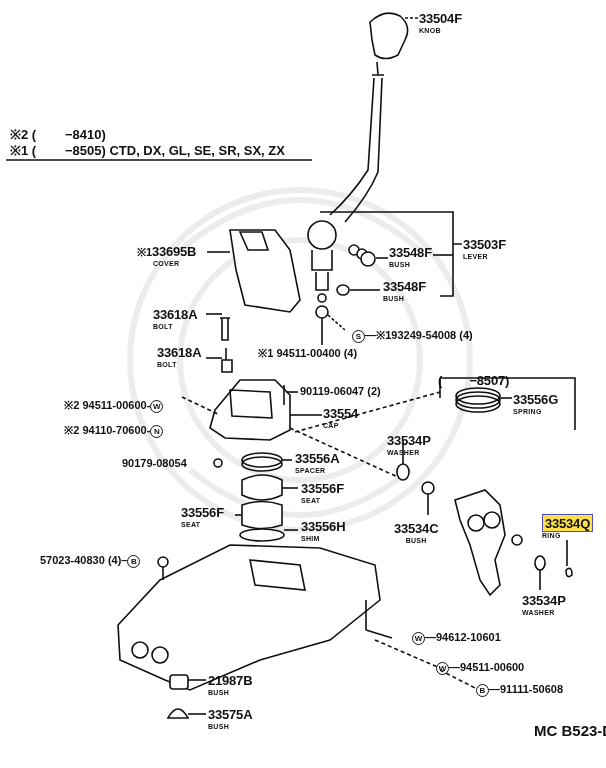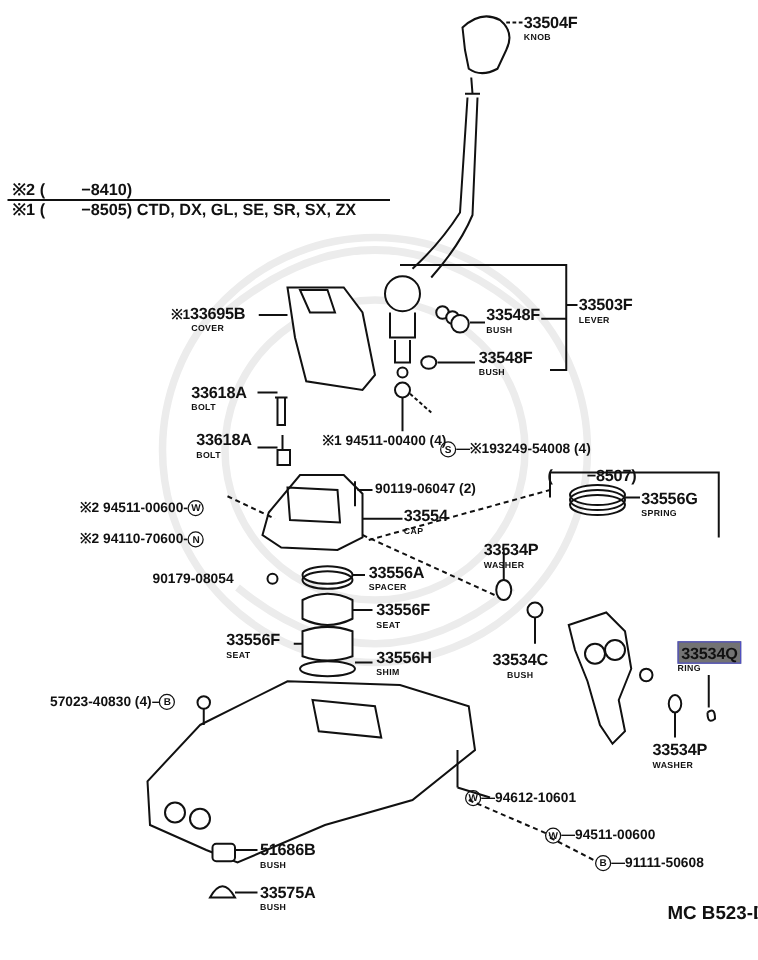--- a/index.html
+++ b/index.html
@@ -4,22 +4,22 @@
   <style>
     html, body { margin: 0; padding: 0; background: #ffffff; }
     body { width: 606px; height: 768px; position: relative; overflow: hidden;
            font-family: "Liberation Sans", sans-serif; color: #111; }
     svg.diagram { position: absolute; left: 0; top: 0; }
     .lbl { position: absolute; white-space: nowrap; line-height: 1; }
     .pn { font-weight: bold; font-size: 13px; letter-spacing: -0.2px; margin-top: 12px; }
     .nm { font-weight: bold; font-size: 7px; letter-spacing: 0.3px; display: block; margin-top: 1px; }
     .fn { font-weight: bold; font-size: 11px; }
     .code { font-weight: bold; font-size: 15px; }
-    .hdr { font-weight: bold; font-size: 13px; margin-top: 17px; }
-    .hilite { background: #737373; border: 1px solid #5050c0; padding: 1px 2px 0 2px; }
+    .hdr { font-weight: bold; font-size: 13px; }
+    .hilite { background: #fde047; border: 1px solid #5050c0; padding: 1px 2px 0 2px; }
     .circ { display: inline-block; width: 11px; height: 11px; border: 1.5px solid #111; border-radius: 50%;
             font-size: 8px; font-weight: bold; text-align: center; line-height: 11px; vertical-align: middle; }
   </style>
 </head>
 <body>
 
 <svg class="diagram" width="606" height="768" viewBox="0 0 606 768">
 
   <g stroke="#ececec" stroke-width="6" fill="none">
     <circle cx="300" cy="360" r="170"></circle>
@@ -163,21 +163,21 @@
 <div class="lbl" style="left:157px;top:344px;">
   <span class="pn">33618A</span>
   <span class="nm">BOLT</span>
 </div>
 
 <div class="lbl fn" style="left:258px;top:348px;text-align:center;">
   <span>※1</span>
   <span>94511-00400 (4)</span>
 </div>
 
-<div class="lbl fn" style="left:352px;top:330px;margin-top:23px;">
+<div class="lbl fn" style="left:352px;top:330px;">
   <span class="circ">S</span>—<span>※1</span><span>93249-54008 (4)</span>
 </div>
 
 <div class="lbl fn" style="left:300px;top:386px;">
   <span>90119-06047 (2)</span>
 </div>
 
 <div class="lbl" style="left:323px;top:405px;">
   <span class="pn">33554</span>
   <span class="nm">CAP</span>
@@ -241,34 +241,34 @@
 
 <div class="lbl" style="left:522px;top:592px;">
   <span class="pn">33534P</span>
   <span class="nm">WASHER</span>
 </div>
 
 <div class="lbl fn" style="left:40px;top:555px;">
   <span>57023-40830 (4)</span>–<span class="circ">B</span>
 </div>
 
-<div class="lbl fn" style="left:372px;top:632px;">
+<div class="lbl fn" style="left:412px;top:632px;">
   <span class="circ">W</span>—<span>94612-10601</span>
 </div>
 
 <div class="lbl fn" style="left:436px;top:662px;">
   <span class="circ">W</span>—<span>94511-00600</span>
 </div>
 
 <div class="lbl fn" style="left:476px;top:684px;">
   <span class="circ">B</span>—<span>91111-50608</span>
 </div>
 
 <div class="lbl" style="left:208px;top:672px;">
-  <span class="pn">51686B</span>
+  <span class="pn">21987B</span>
   <span class="nm">BUSH</span>
 </div>
 
 <div class="lbl" style="left:208px;top:706px;">
   <span class="pn">33575A</span>
   <span class="nm">BUSH</span>
 </div>
 
 <div class="lbl code" style="left:534px;top:723px;">MC B523-D</div>
 

